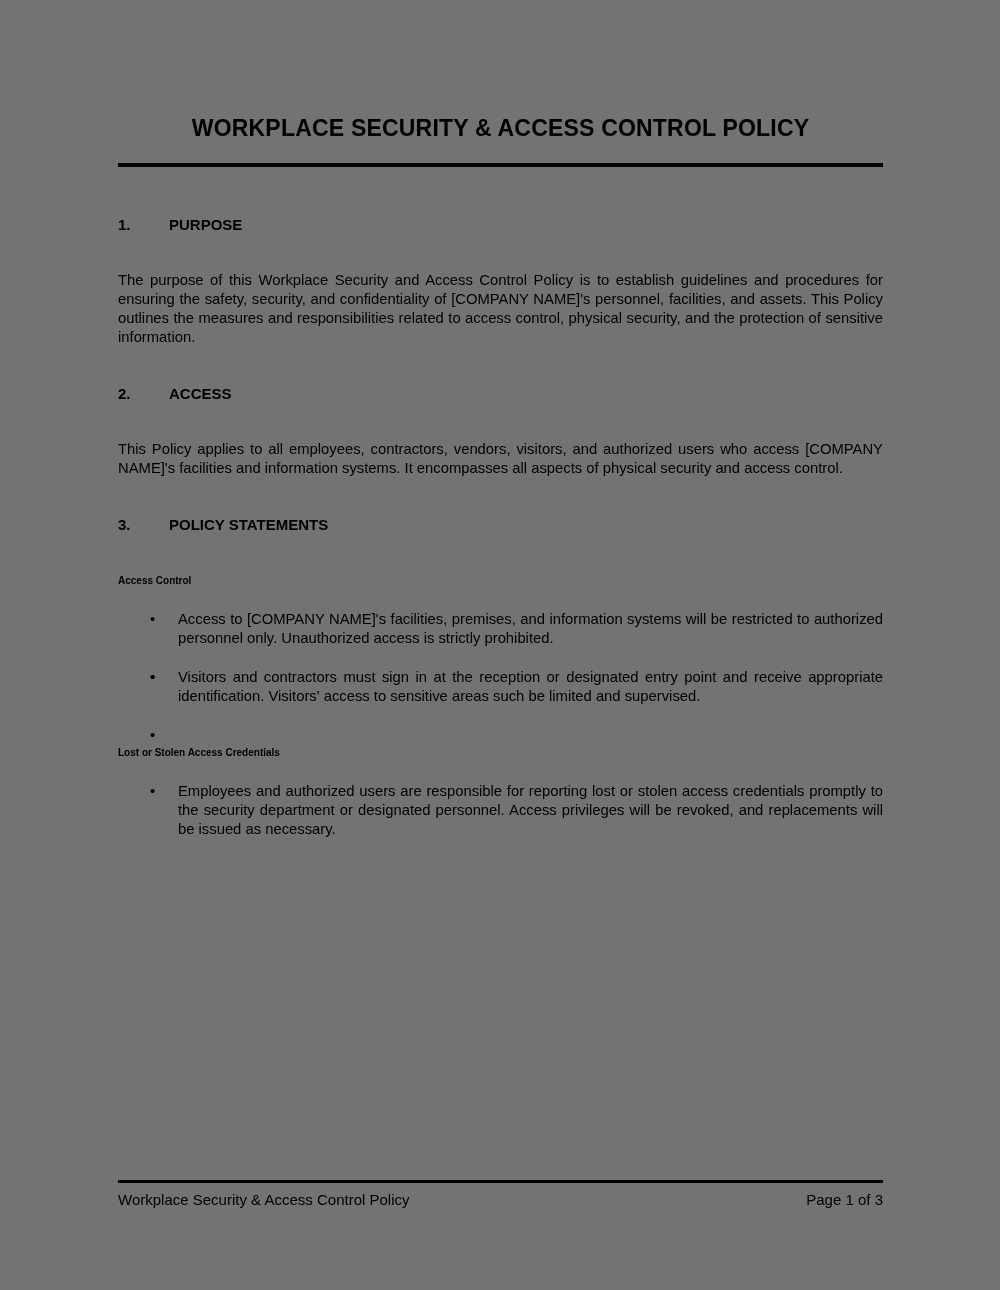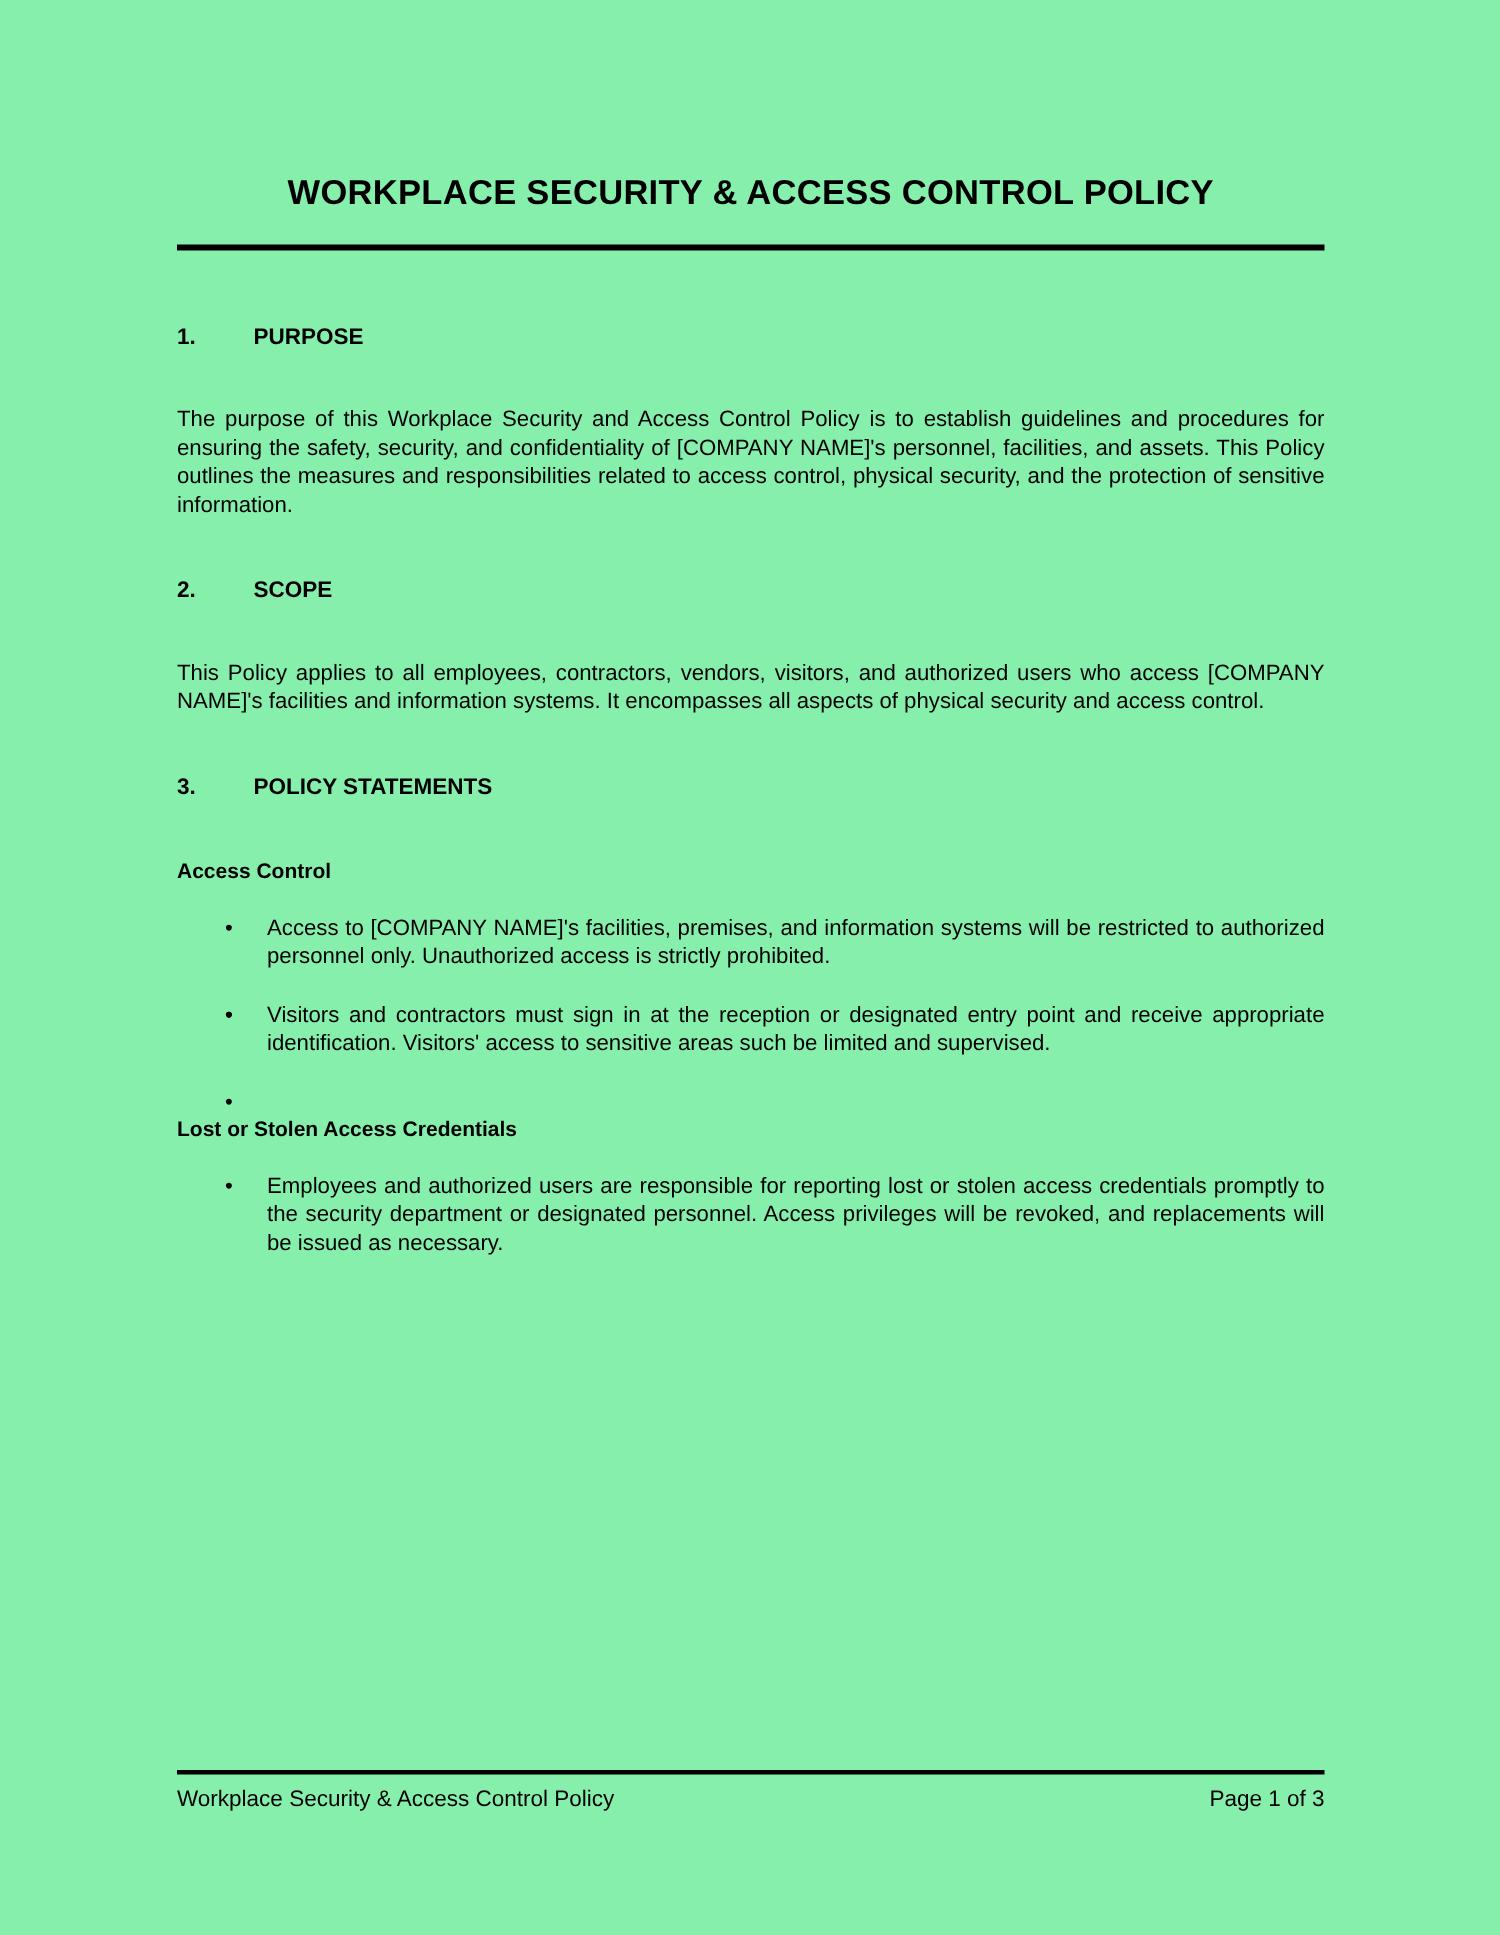--- a/index.html
+++ b/index.html
@@ -2,21 +2,21 @@
 <html><head>
 <meta charset="utf-8">
 <style>
   * { margin: 0; padding: 0; box-sizing: border-box; }
   html, body { background: #ffffff; }
   .page {
     position: relative;
     width: 1000px;
     height: 1290px;
     margin: 0 auto;
-    background: #86efac;
+    background: #737373;
     color: #000000;
     font-family: "Liberation Sans", sans-serif;
     font-size: 14.8px;
     line-height: 19px;
     overflow: hidden;
   }
   .content { padding: 0 117px 0 118px; }
   .doc-title {
     margin-top: 114px;
     font-size: 23px;
@@ -29,21 +29,21 @@
   .title-rule { margin-top: 21px; border-top: 4px solid #000000; }
   .section-heading {
     display: flex;
     font-weight: bold;
     font-size: 15px;
     margin-top: 37px;
   }
   .section-heading.first { margin-top: 48px; }
   .section-num { flex: 0 0 51px; width: 51px; }
   .body-par { margin-top: 37px; text-align: justify; }
-  .subheading { margin-top: 37px; font-weight: bold; font-size: 14px; }
+  .subheading { margin-top: 37px; font-weight: bold; font-size: 10px; }
   .bullet {
     position: relative;
     margin-top: 20px;
     padding-left: 60px;
     text-align: justify;
   }
   .bullet-marker { position: absolute; left: 32px; top: 0; }
   .footer {
     position: absolute;
     top: 1180px;
@@ -66,21 +66,21 @@
     <div class="title-rule"></div>
 
     <div class="section-heading first">
       <span class="section-num">1.</span>
       <span>PURPOSE</span>
     </div>
     <p class="body-par">The purpose of this Workplace Security and Access Control Policy is to establish guidelines and procedures for ensuring the safety, security, and confidentiality of [COMPANY NAME]'s personnel, facilities, and assets. This Policy outlines the measures and responsibilities related to access control, physical security, and the protection of sensitive information.</p>
 
     <div class="section-heading">
       <span class="section-num">2.</span>
-      <span>SCOPE</span>
+      <span>ACCESS</span>
     </div>
     <p class="body-par">This Policy applies to all employees, contractors, vendors, visitors, and authorized users who access [COMPANY NAME]'s facilities and information systems. It encompasses all aspects of physical security and access control.</p>
 
     <div class="section-heading">
       <span class="section-num">3.</span>
       <span>POLICY STATEMENTS</span>
     </div>
 
     <div class="subheading">Access Control</div>
     <div class="bullet">

